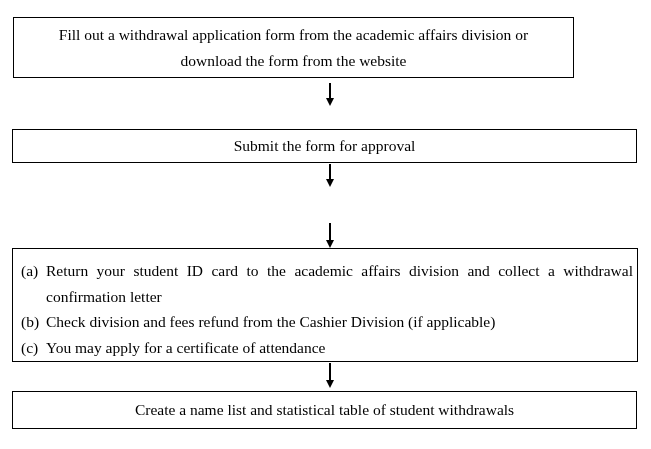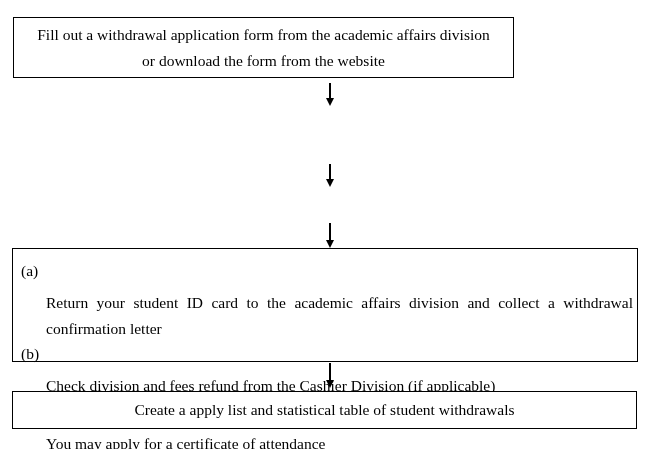--- a/index.html
+++ b/index.html
@@ -25,38 +25,37 @@
   .box-center {
     display: flex;
     align-items: center;
     justify-content: center;
     text-align: center;
   }
   .box-text {
     font-size: 15.5px;
     line-height: 26px;
   }
-  .box1 { left: 13px; top: 17px;  width: 501px; height: 61px;  padding: 0 17px; }
+  .box1 { left: 13px; top: 17px;  width: 561px; height: 61px;  padding: 0 17px; }
   .box2 { left: 12px; top: 129px; width: 625px; height: 34px; }
   .box3 { left: 12px; top: 187px; width: 623px; height: 34px; }
   .box4 { left: 12px; top: 248px; width: 626px; height: 114px; padding: 9px 4px 0 8px; }
   .box5 { left: 12px; top: 391px; width: 625px; height: 38px; }
 
   .list-item {
     display: flex;
     font-size: 15.5px;
     line-height: 25.5px;
   }
   .item-label {
     flex: 0 0 25px;
     width: 25px;
   }
   .item-text {
     flex: 1;
-    margin-top: 32px;
   }
   .item-text.justified {
     text-align: justify;
   }
 
   .arrow {
     position: absolute;
     width: 10px;
   }
   .arrow-line {
@@ -91,20 +90,23 @@
 
   <div class="box box1 box-center">
     <div class="box-text">Fill out a withdrawal application form from the academic affairs division or download the form from the website</div>
   </div>
 
   <div class="arrow arrow1">
     <span class="arrow-line"></span>
     <span class="arrow-head"></span>
   </div>
 
+  <div class="box box2 box-center">
+    <div class="box-text">Submit the form for approval</div>
+  </div>
 
   <div class="arrow arrow2">
     <span class="arrow-line"></span>
     <span class="arrow-head"></span>
   </div>
 
 
   <div class="arrow arrow3">
     <span class="arrow-line"></span>
     <span class="arrow-head"></span>
@@ -124,16 +126,16 @@
       <span class="item-text">You may apply for a certificate of attendance</span>
     </div>
   </div>
 
   <div class="arrow arrow4">
     <span class="arrow-line"></span>
     <span class="arrow-head"></span>
   </div>
 
   <div class="box box5 box-center">
-    <div class="box-text">Create a apply list and statistical table of student withdrawals</div>
+    <div class="box-text">Create a name list and statistical table of student withdrawals</div>
   </div>
 
 </div>
 
 </body></html>

